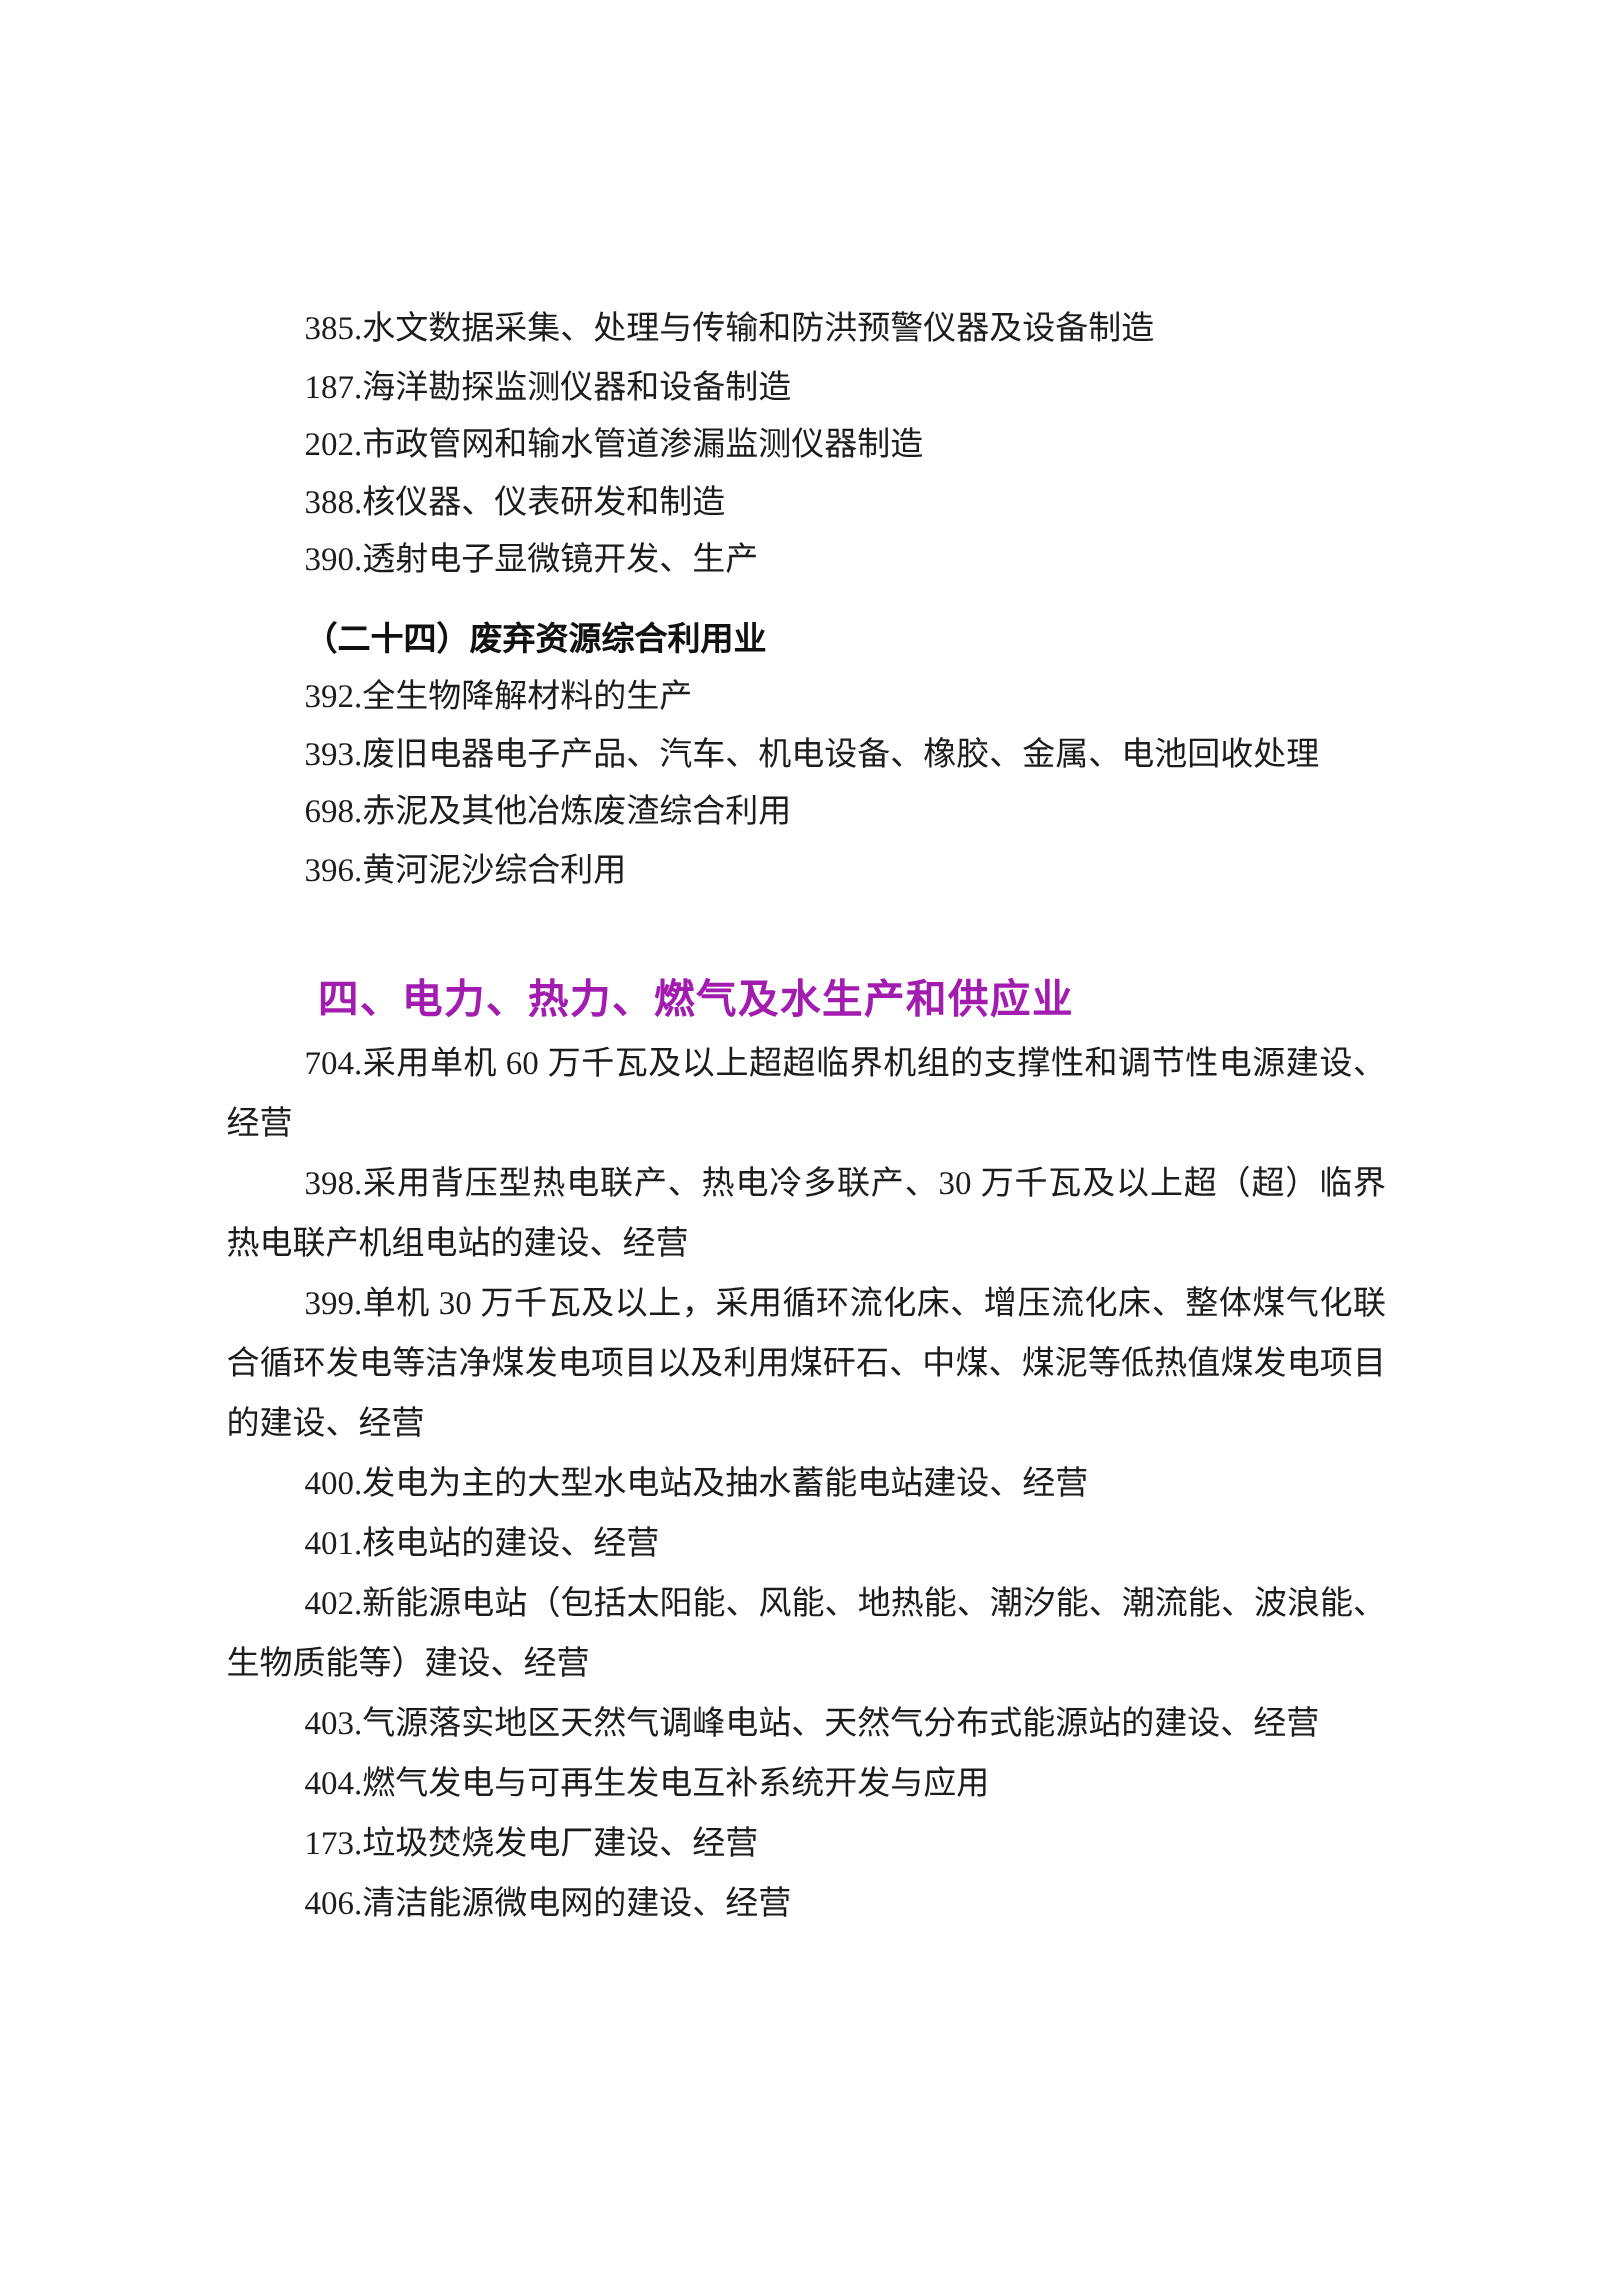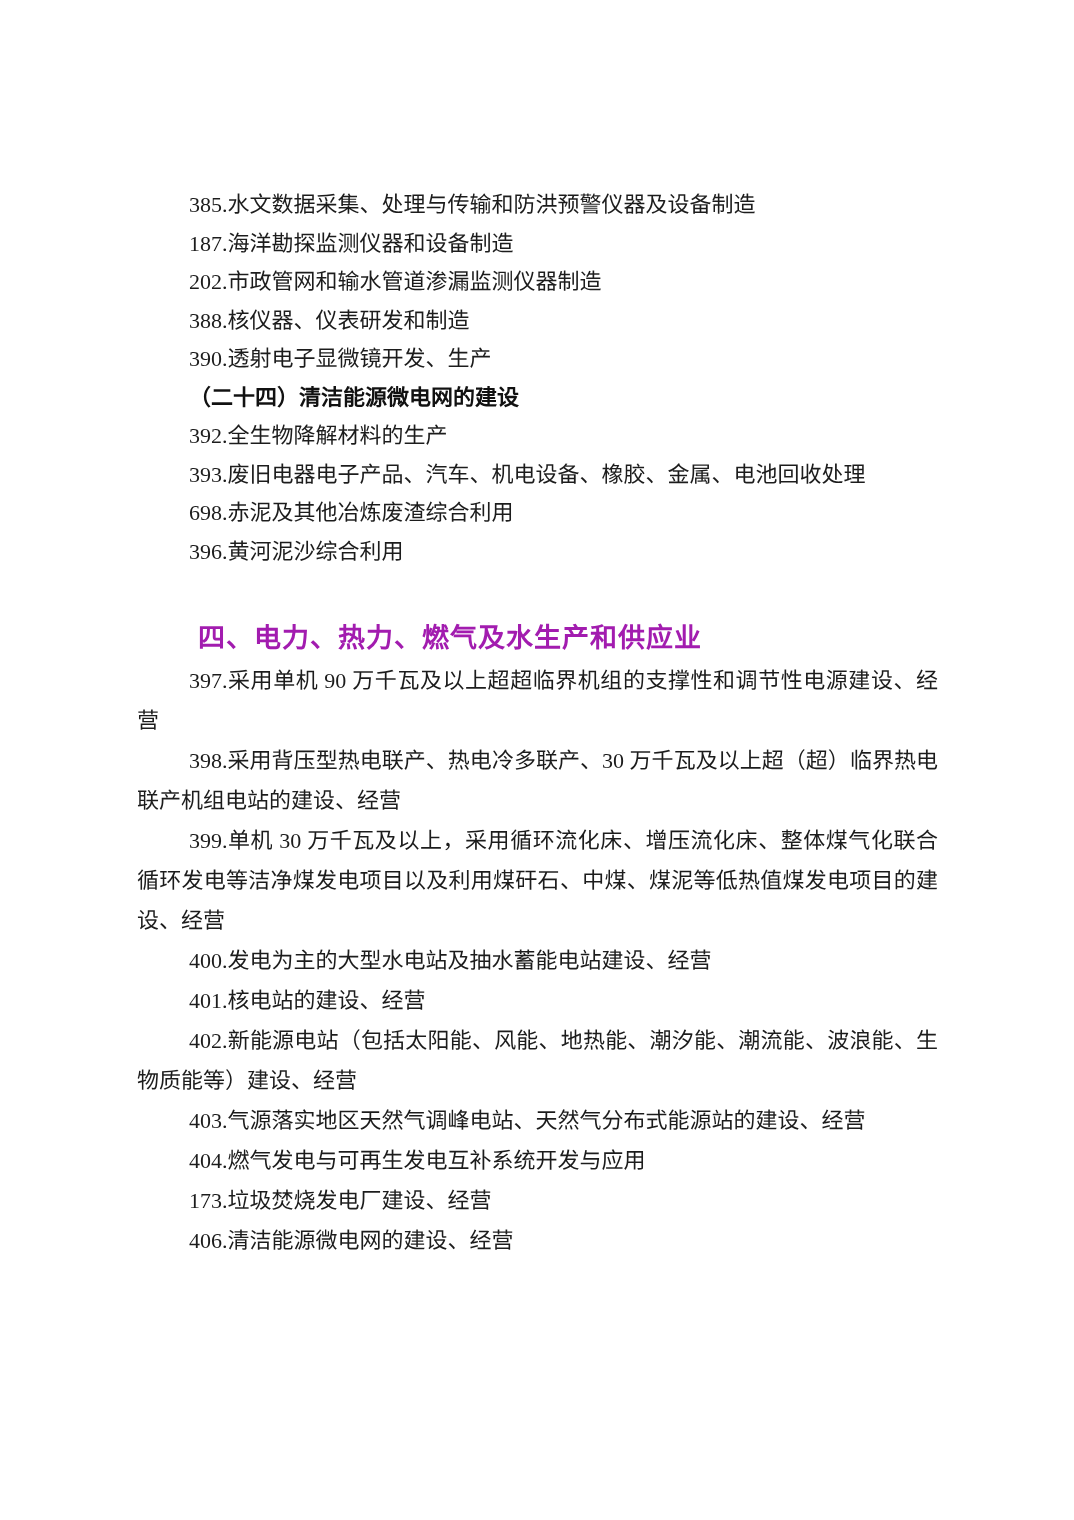--- a/index.html
+++ b/index.html
@@ -17,21 +17,21 @@
   .content {
     position: absolute;
     left: 137px;
     top: 186px;
     width: 801px;
     color: #1c1c1c;
     font-family: "Liberation Serif", "DejaVu Serif", serif;
     font-size: 22px;
     text-align: justify;
   }
-  section { margin: 0; padding: 0; }
+  section { margin: 14px; padding: 0; }
   p.item {
     margin: 0;
     line-height: 38.5px;
     text-indent: 52px;
   }
   .sec4 p.item {
     line-height: 40px;
   }
   .sub-heading {
     margin: 0;
@@ -63,30 +63,30 @@
 
     <section>
       <p class="item">385.水文数据采集、处理与传输和防洪预警仪器及设备制造</p>
       <p class="item">187.海洋勘探监测仪器和设备制造</p>
       <p class="item">202.市政管网和输水管道渗漏监测仪器制造</p>
       <p class="item">388.核仪器、仪表研发和制造</p>
       <p class="item">390.透射电子显微镜开发、生产</p>
     </section>
 
     <section>
-      <h3 class="sub-heading">（二十四）清洁能源微电网的建设</h3>
+      <h3 class="sub-heading">（二十四）废弃资源综合利用业</h3>
       <p class="item">392.全生物降解材料的生产</p>
       <p class="item">393.废旧电器电子产品、汽车、机电设备、橡胶、金属、电池回收处理</p>
       <p class="item">698.赤泥及其他冶炼废渣综合利用</p>
       <p class="item">396.黄河泥沙综合利用</p>
     </section>
 
     <section class="sec4">
       <h2 class="section-heading">四、电力、热力、燃气及水生产和供应业</h2>
-      <p class="item">397.采用单机 90 万千瓦及以上超超临界机组的支撑性和调节性电源建设、经营</p>
+      <p class="item">704.采用单机 60 万千瓦及以上超超临界机组的支撑性和调节性电源建设、经营</p>
       <p class="item">398.采用背压型热电联产、热电冷多联产、30 万千瓦及以上超（超）临界热电联产机组电站的建设、经营</p>
       <p class="item">399.单机 30 万千瓦及以上，采用循环流化床、增压流化床、整体煤气化联合循环发电等洁净煤发电项目以及利用煤矸石、中煤、煤泥等低热值煤发电项目的建设、经营</p>
       <p class="item">400.发电为主的大型水电站及抽水蓄能电站建设、经营</p>
       <p class="item">401.核电站的建设、经营</p>
       <p class="item">402.新能源电站（包括太阳能、风能、地热能、潮汐能、潮流能、波浪能、生物质能等）建设、经营</p>
       <p class="item">403.气源落实地区天然气调峰电站、天然气分布式能源站的建设、经营</p>
       <p class="item">404.燃气发电与可再生发电互补系统开发与应用</p>
       <p class="item">173.垃圾焚烧发电厂建设、经营</p>
       <p class="item">406.清洁能源微电网的建设、经营</p>
     </section>

